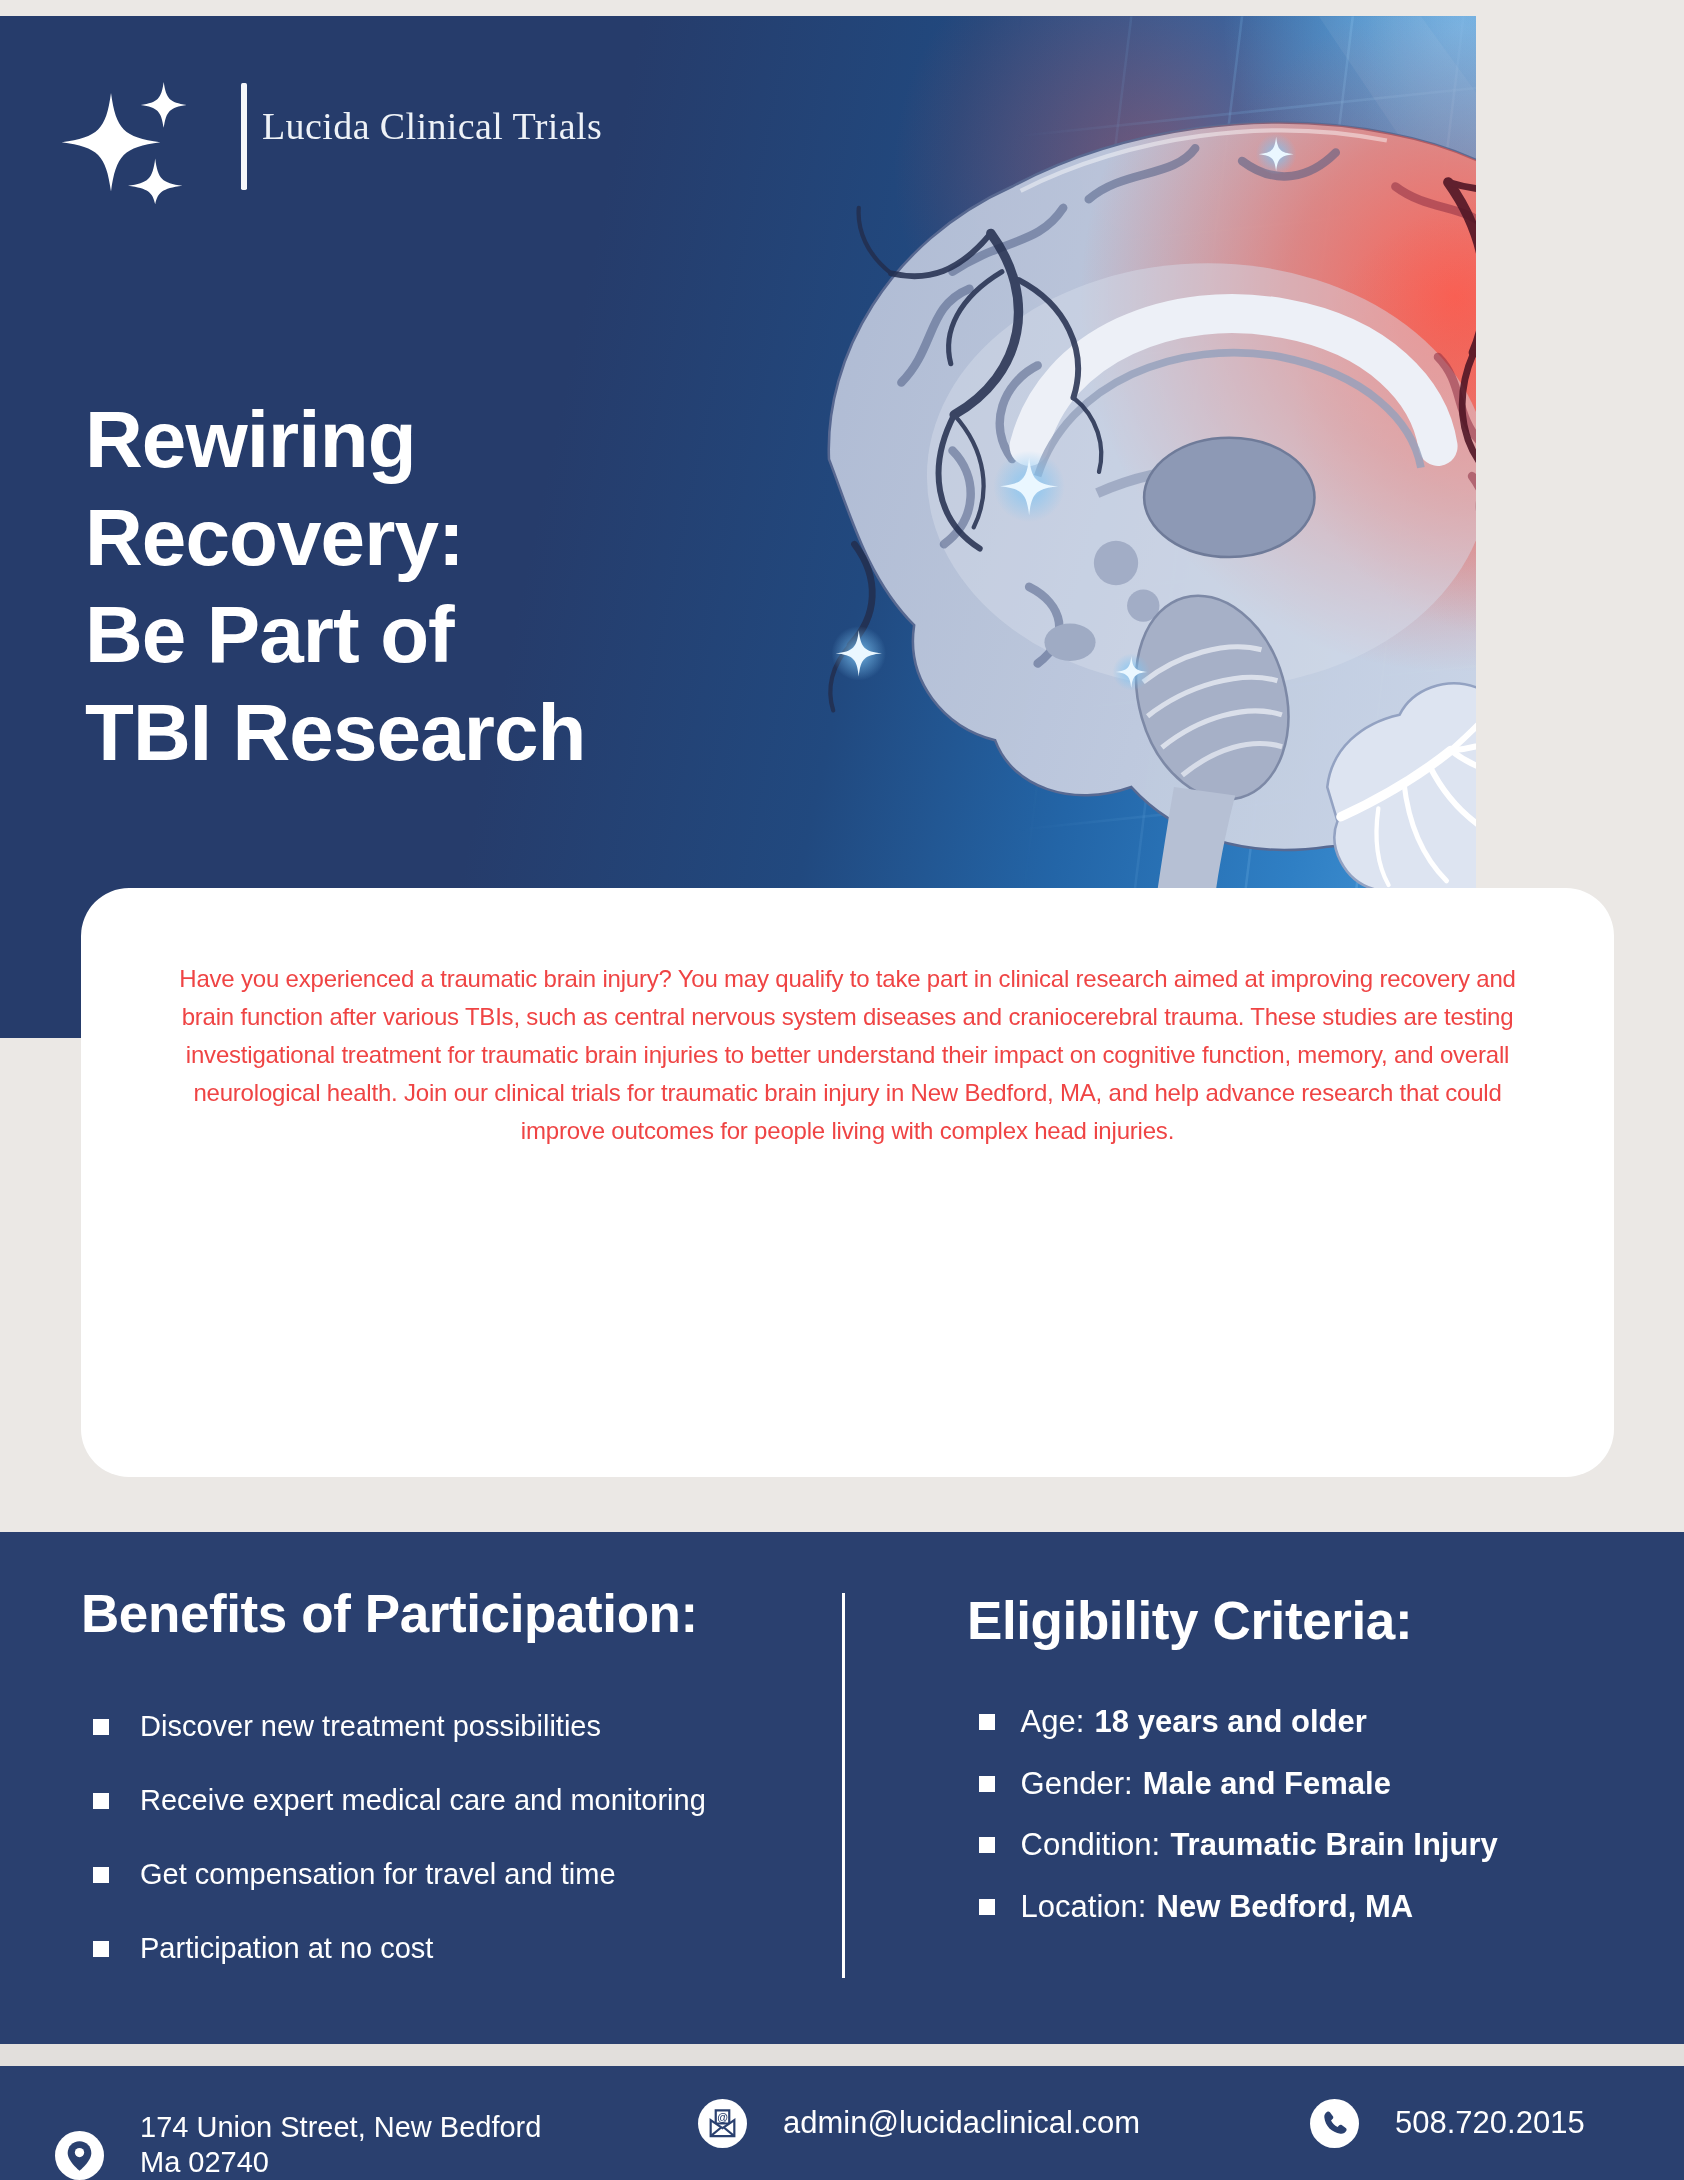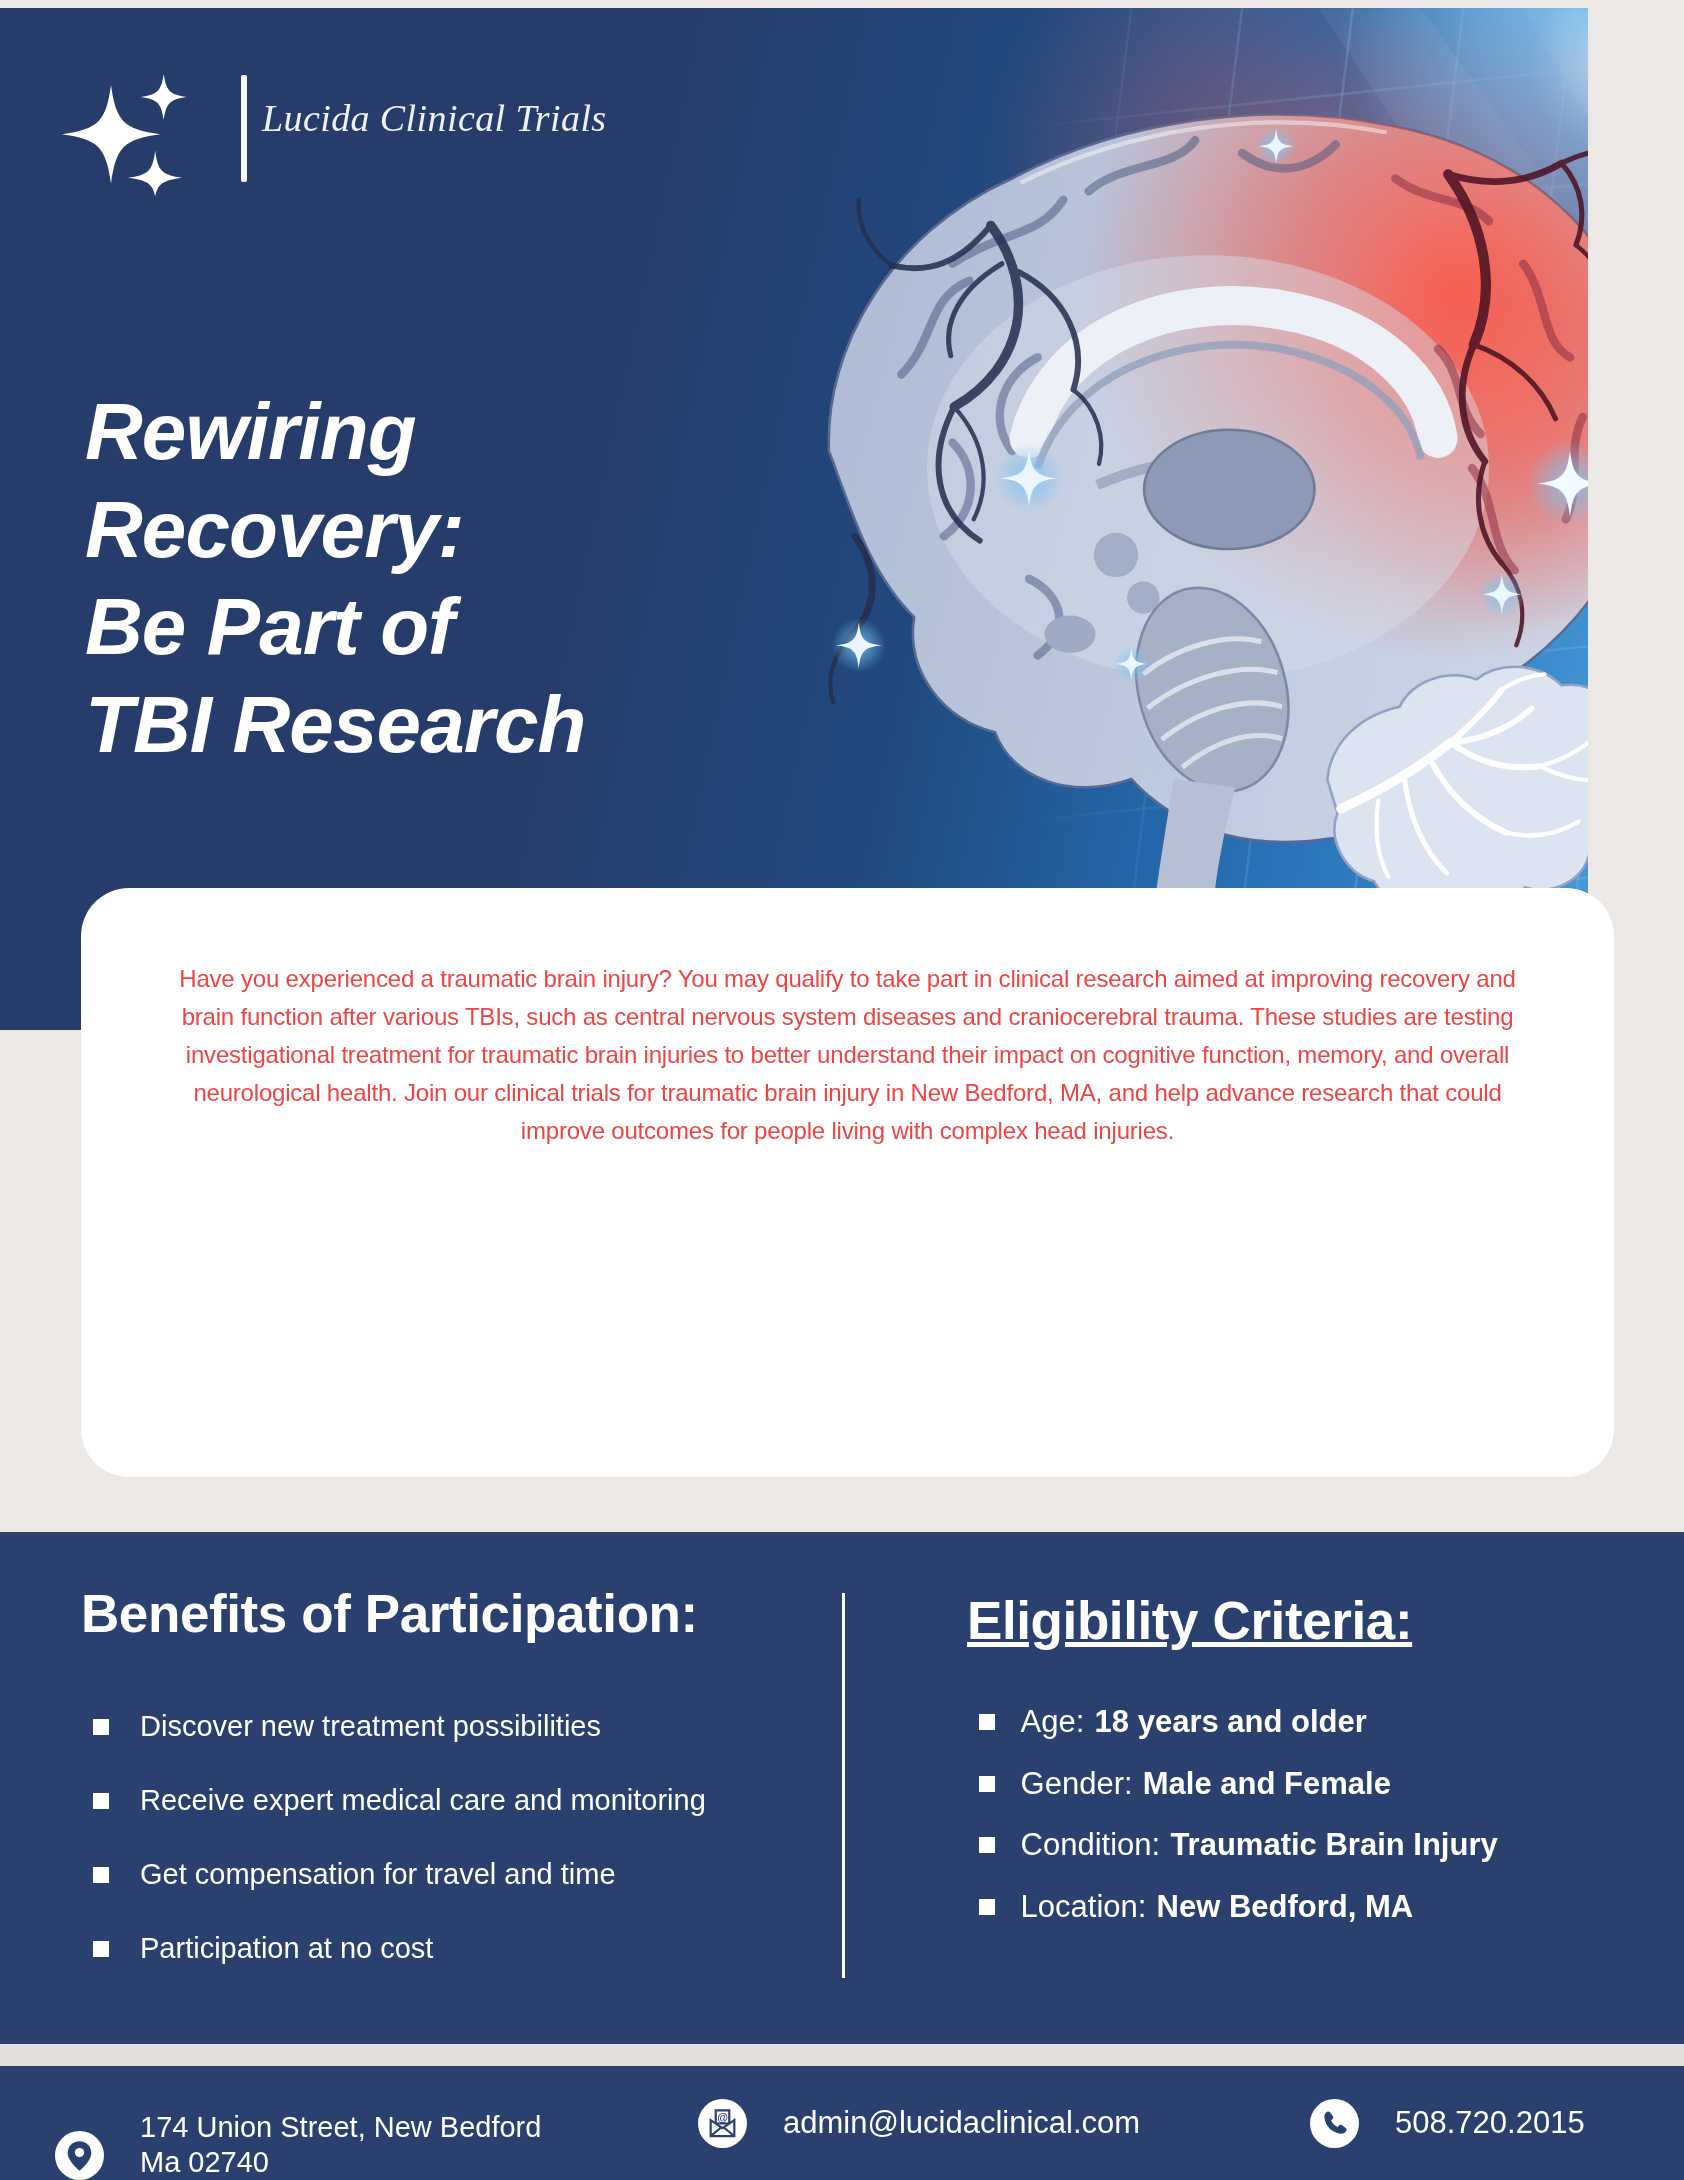--- a/index.html
+++ b/index.html
@@ -5,26 +5,25 @@
   html,body{margin:0;padding:0;background:#b9b6b3;}
   *{box-sizing:border-box;}
   .page{
     position:relative;width:1685px;height:2181px;overflow:hidden;
     background:#ebe8e5;
     font-family:"Liberation Sans",sans-serif;
     -webkit-font-smoothing:antialiased;
   }
   
   .hero{
-    position:absolute;left:0;top:8px;width:1588px;height:1022px;overflow:hidden;
+    position:absolute;left:0;top:16px;width:1476px;height:1022px;overflow:hidden;
     background:
       radial-gradient(circle 341px at 99% 1%, rgba(170,222,255,.55), rgba(170,222,255,0) 70%),
       radial-gradient(circle 358px at 78% 15%, rgba(243,78,66,.38), rgba(243,78,66,0) 72%),
       linear-gradient(102deg,#263c6b 0%,#263c6b 38%,#21497f 58%,#2365a7 73%,#2f7fc4 87%,#4b9bd9 100%);
-    font-style: italic;
   }
   .brain-wrap{position:absolute;left:731px;top:0;width:954px;height:1031px;}
   
   .logo{position:absolute;left:60px;top:47px;height:136px;}
   .logo-stars{position:absolute;left:0;top:0;}
   .logo-bar{position:absolute;left:181px;top:20.4px;width:6px;height:107px;background:#f5f7fa;border-radius:1.7px;}
   .logo-text{
     position:absolute;left:202px;top:41px;white-space:nowrap;
     font-family:"Liberation Serif",serif;font-size:38px;color:#eef2f7;letter-spacing:0.4px;
   }
@@ -45,21 +44,21 @@
   }
   
   .dark-section{
     position:absolute;left:0;top:1532px;width:1685px;height:513px;
     background:#2a406f;color:#ffffff;padding-left:23px;
   }
   .benefits{position:absolute;left:81px;top:51px;width:698px;}
   .eligibility{position:absolute;left:967px;top:58px;width:664px;}
   .col-heading{font-size:53px;font-weight:bold;letter-spacing:-0.4px;}
   .benefits .col-heading{margin:0 0 66px 0;}
-  .eligibility .col-heading{margin:0 0 53px 0;text-decoration:underline;}
+  .eligibility .col-heading{margin:0 0 53px 0;}
   ul.plain{list-style:none;margin:12px;padding:0;}
   .b-item{display:flex;align-items:center;margin-bottom:41px;font-size:29px;}
   .e-item{display:flex;align-items:center;margin-bottom:25.6px;font-size:31px;}
   .sq{flex:0 0 auto;width:16px;height:16px;background:#ffffff;margin-right:31px;}
   .e-item .sq{margin-right:25.6px;}
   .e-label{margin-right:10.2px;}
   .e-value{font-weight:bold;}
   .divider{position:absolute;left:842px;top:61px;width:3.4px;height:385px;background:#ffffff;}
   
   .gray-strip{position:absolute;left:0;top:2044px;width:1685px;height:22px;background:#e2dfdc;}

